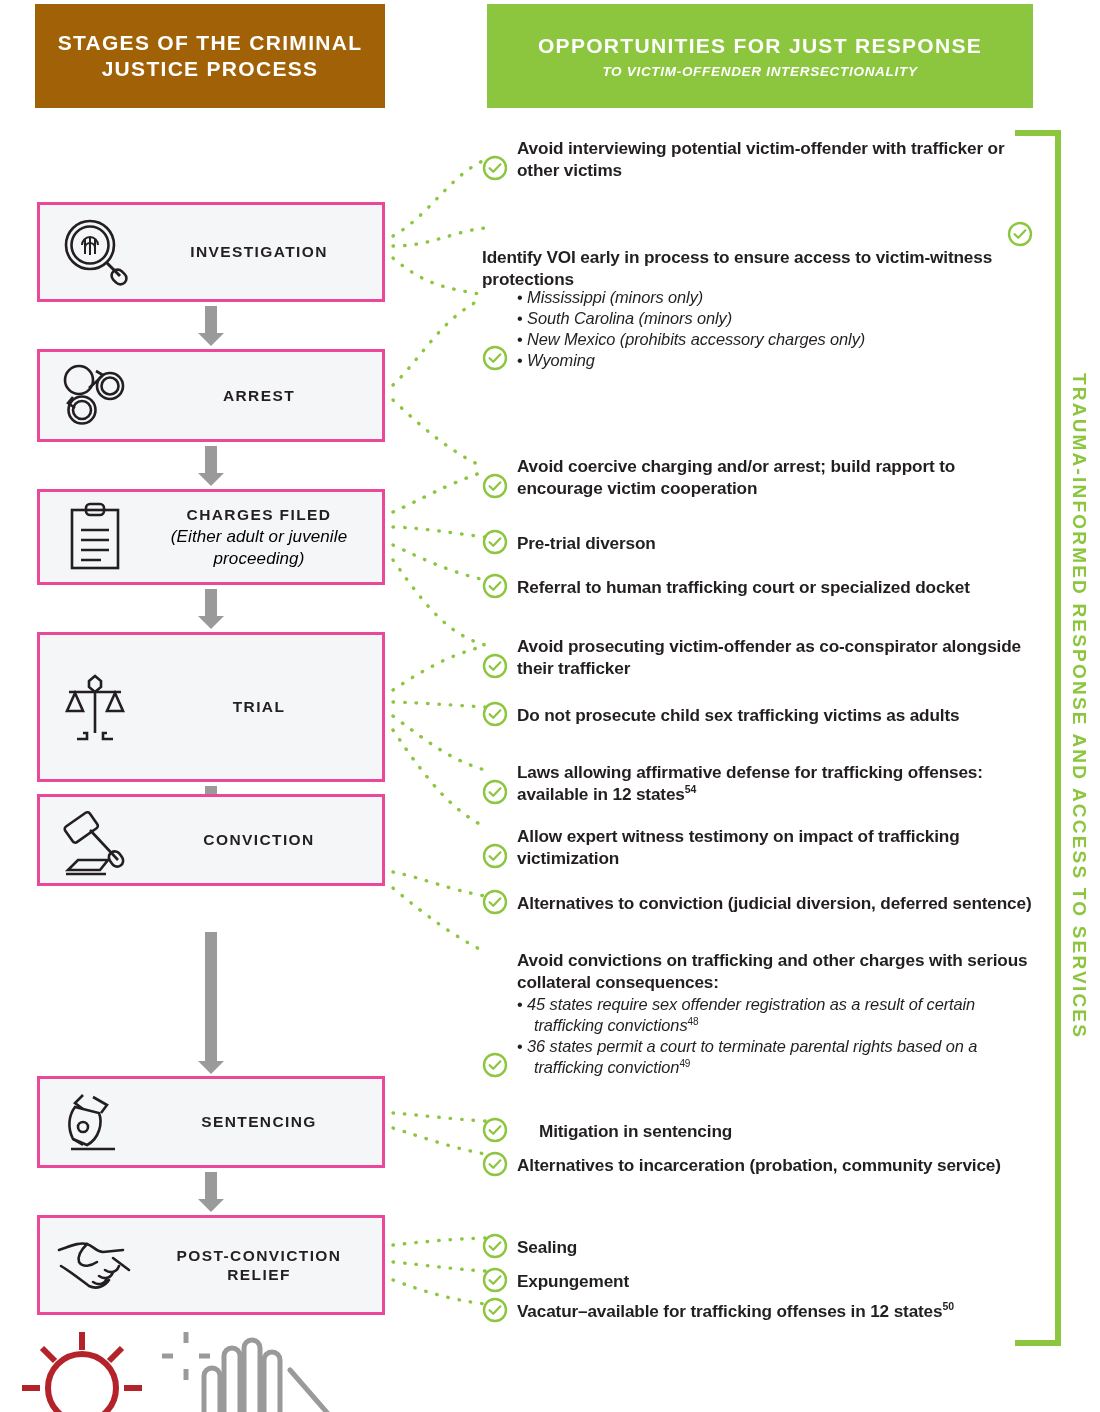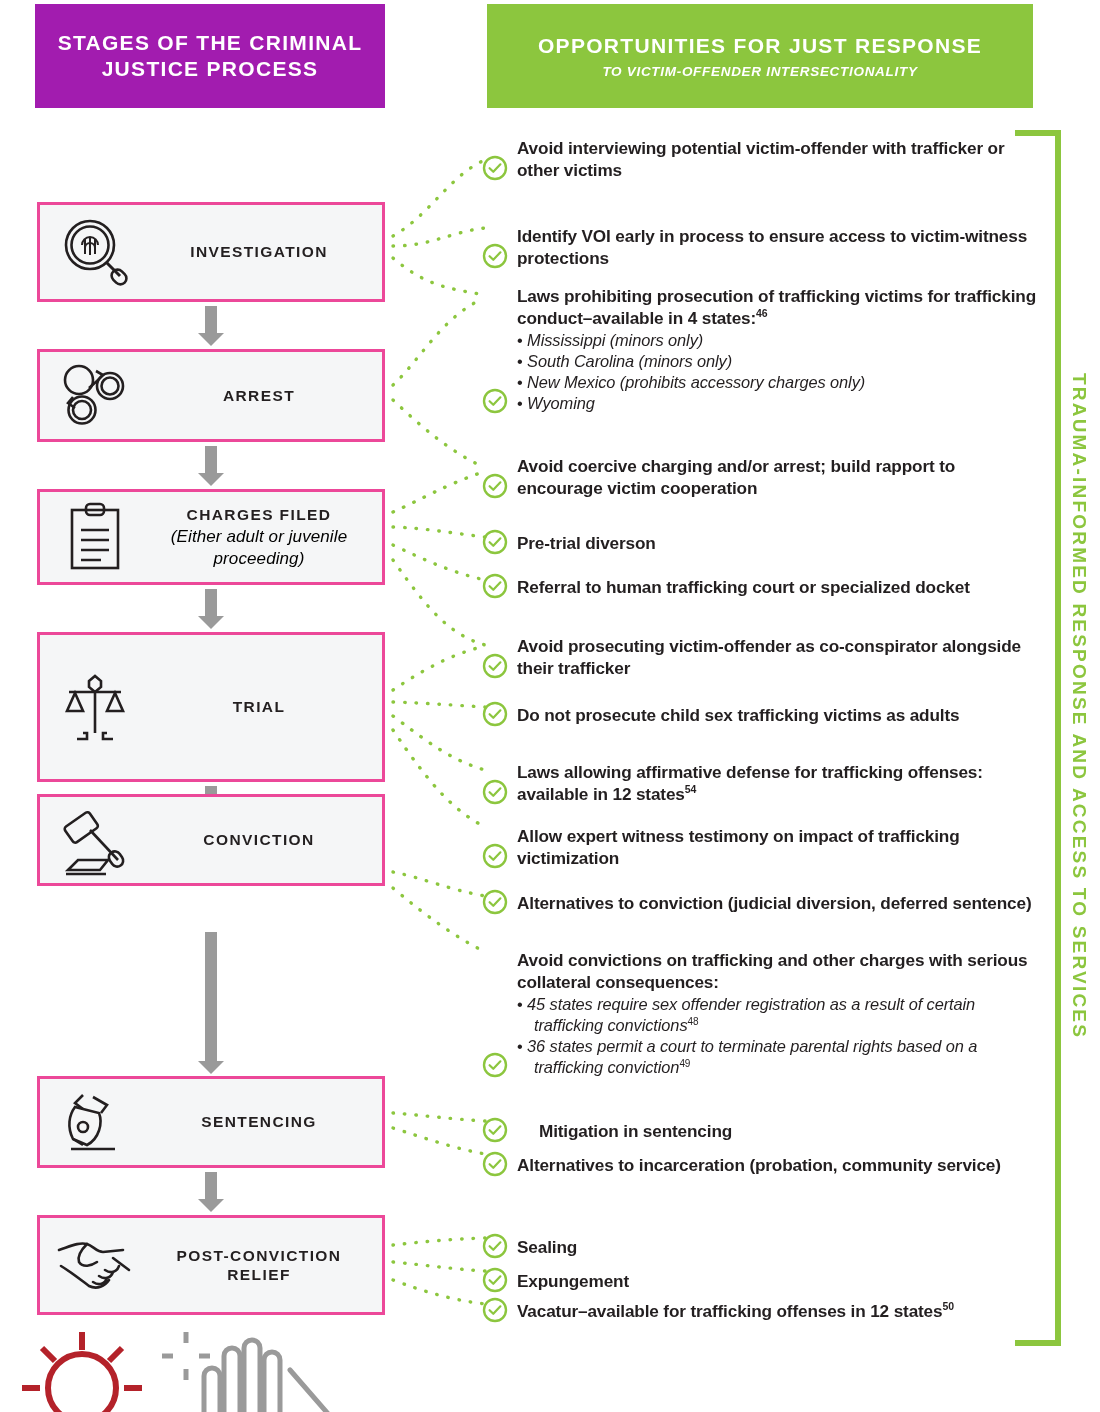--- a/index.html
+++ b/index.html
@@ -10,21 +10,21 @@
     color:#231f20;
     overflow:hidden;
     position:relative;
   }
   .page{position:relative;width:1100px;height:1412px;}
 
   
   .hdr{position:absolute;display:flex;flex-direction:column;align-items:center;justify-content:center;text-align:center;}
   #hdr-left{
     left:35px;top:4px;width:350px;height:104px;
-    background:#a21caf;
+    background:#a16207;
   }
   #hdr-right{
     left:487px;top:4px;width:546px;height:104px;
     background:#8cc63e;
   }
   .hdr-title{
     color:#ffffff;font-weight:bold;font-size:21px;letter-spacing:1.3px;
     line-height:1.22;text-transform:uppercase;
   }
   .hdr-sub{
@@ -282,40 +282,39 @@
         <div class="chk">
           <svg width="26" height="26" viewBox="0 0 26 26" fill="none">
             <circle cx="13" cy="13" r="11" stroke="#8cc63e" stroke-width="2.4"></circle>
             <path d="M7.6 13.2 L11.3 16.8 L18.4 9.3" stroke="#8cc63e" stroke-width="2.2" stroke-linecap="round" stroke-linejoin="round"></path>
           </svg>
         </div>
         <div class="opp-body">
           <div class="opp-text">Avoid interviewing potential victim-offender with trafficker or other victims</div>
         </div>
       </div>
-      <div class="opp" style="top: 88px;">
+      <div class="opp" style="top: 82px; flex-direction: column;">
         <div class="chk">
           <svg width="26" height="26" viewBox="0 0 26 26" fill="none">
             <circle cx="13" cy="13" r="11" stroke="#8cc63e" stroke-width="2.4"></circle>
             <path d="M7.6 13.2 L11.3 16.8 L18.4 9.3" stroke="#8cc63e" stroke-width="2.2" stroke-linecap="round" stroke-linejoin="round"></path>
           </svg>
         </div>
         <div class="opp-body">
           <div class="opp-text">Identify VOI early in process to ensure access to victim-witness protections</div>
         </div>
       </div>
       <div class="opp" style="top: 148px;">
         <div class="chk">
           <svg width="26" height="26" viewBox="0 0 26 26" fill="none">
             <circle cx="13" cy="13" r="11" stroke="#8cc63e" stroke-width="2.4"></circle>
             <path d="M7.6 13.2 L11.3 16.8 L18.4 9.3" stroke="#8cc63e" stroke-width="2.2" stroke-linecap="round" stroke-linejoin="round"></path>
           </svg>
         </div>
         <div class="opp-body">
-          <div class="opp-text">Laws prohibiting prosecution of trafficking victims for trafficking conduct–available in 4 states:<sup>46</sup></div>
           <ul class="opp-sublist">
             <li><span class="bullet">• </span>Mississippi (minors only)</li>
             <li><span class="bullet">• </span>South Carolina (minors only)</li>
             <li><span class="bullet">• </span>New Mexico (prohibits accessory charges only)</li>
             <li><span class="bullet">• </span>Wyoming</li>
           </ul>
         </div>
       </div>
       <div class="opp" style="top: 318px;">
         <div class="chk">

